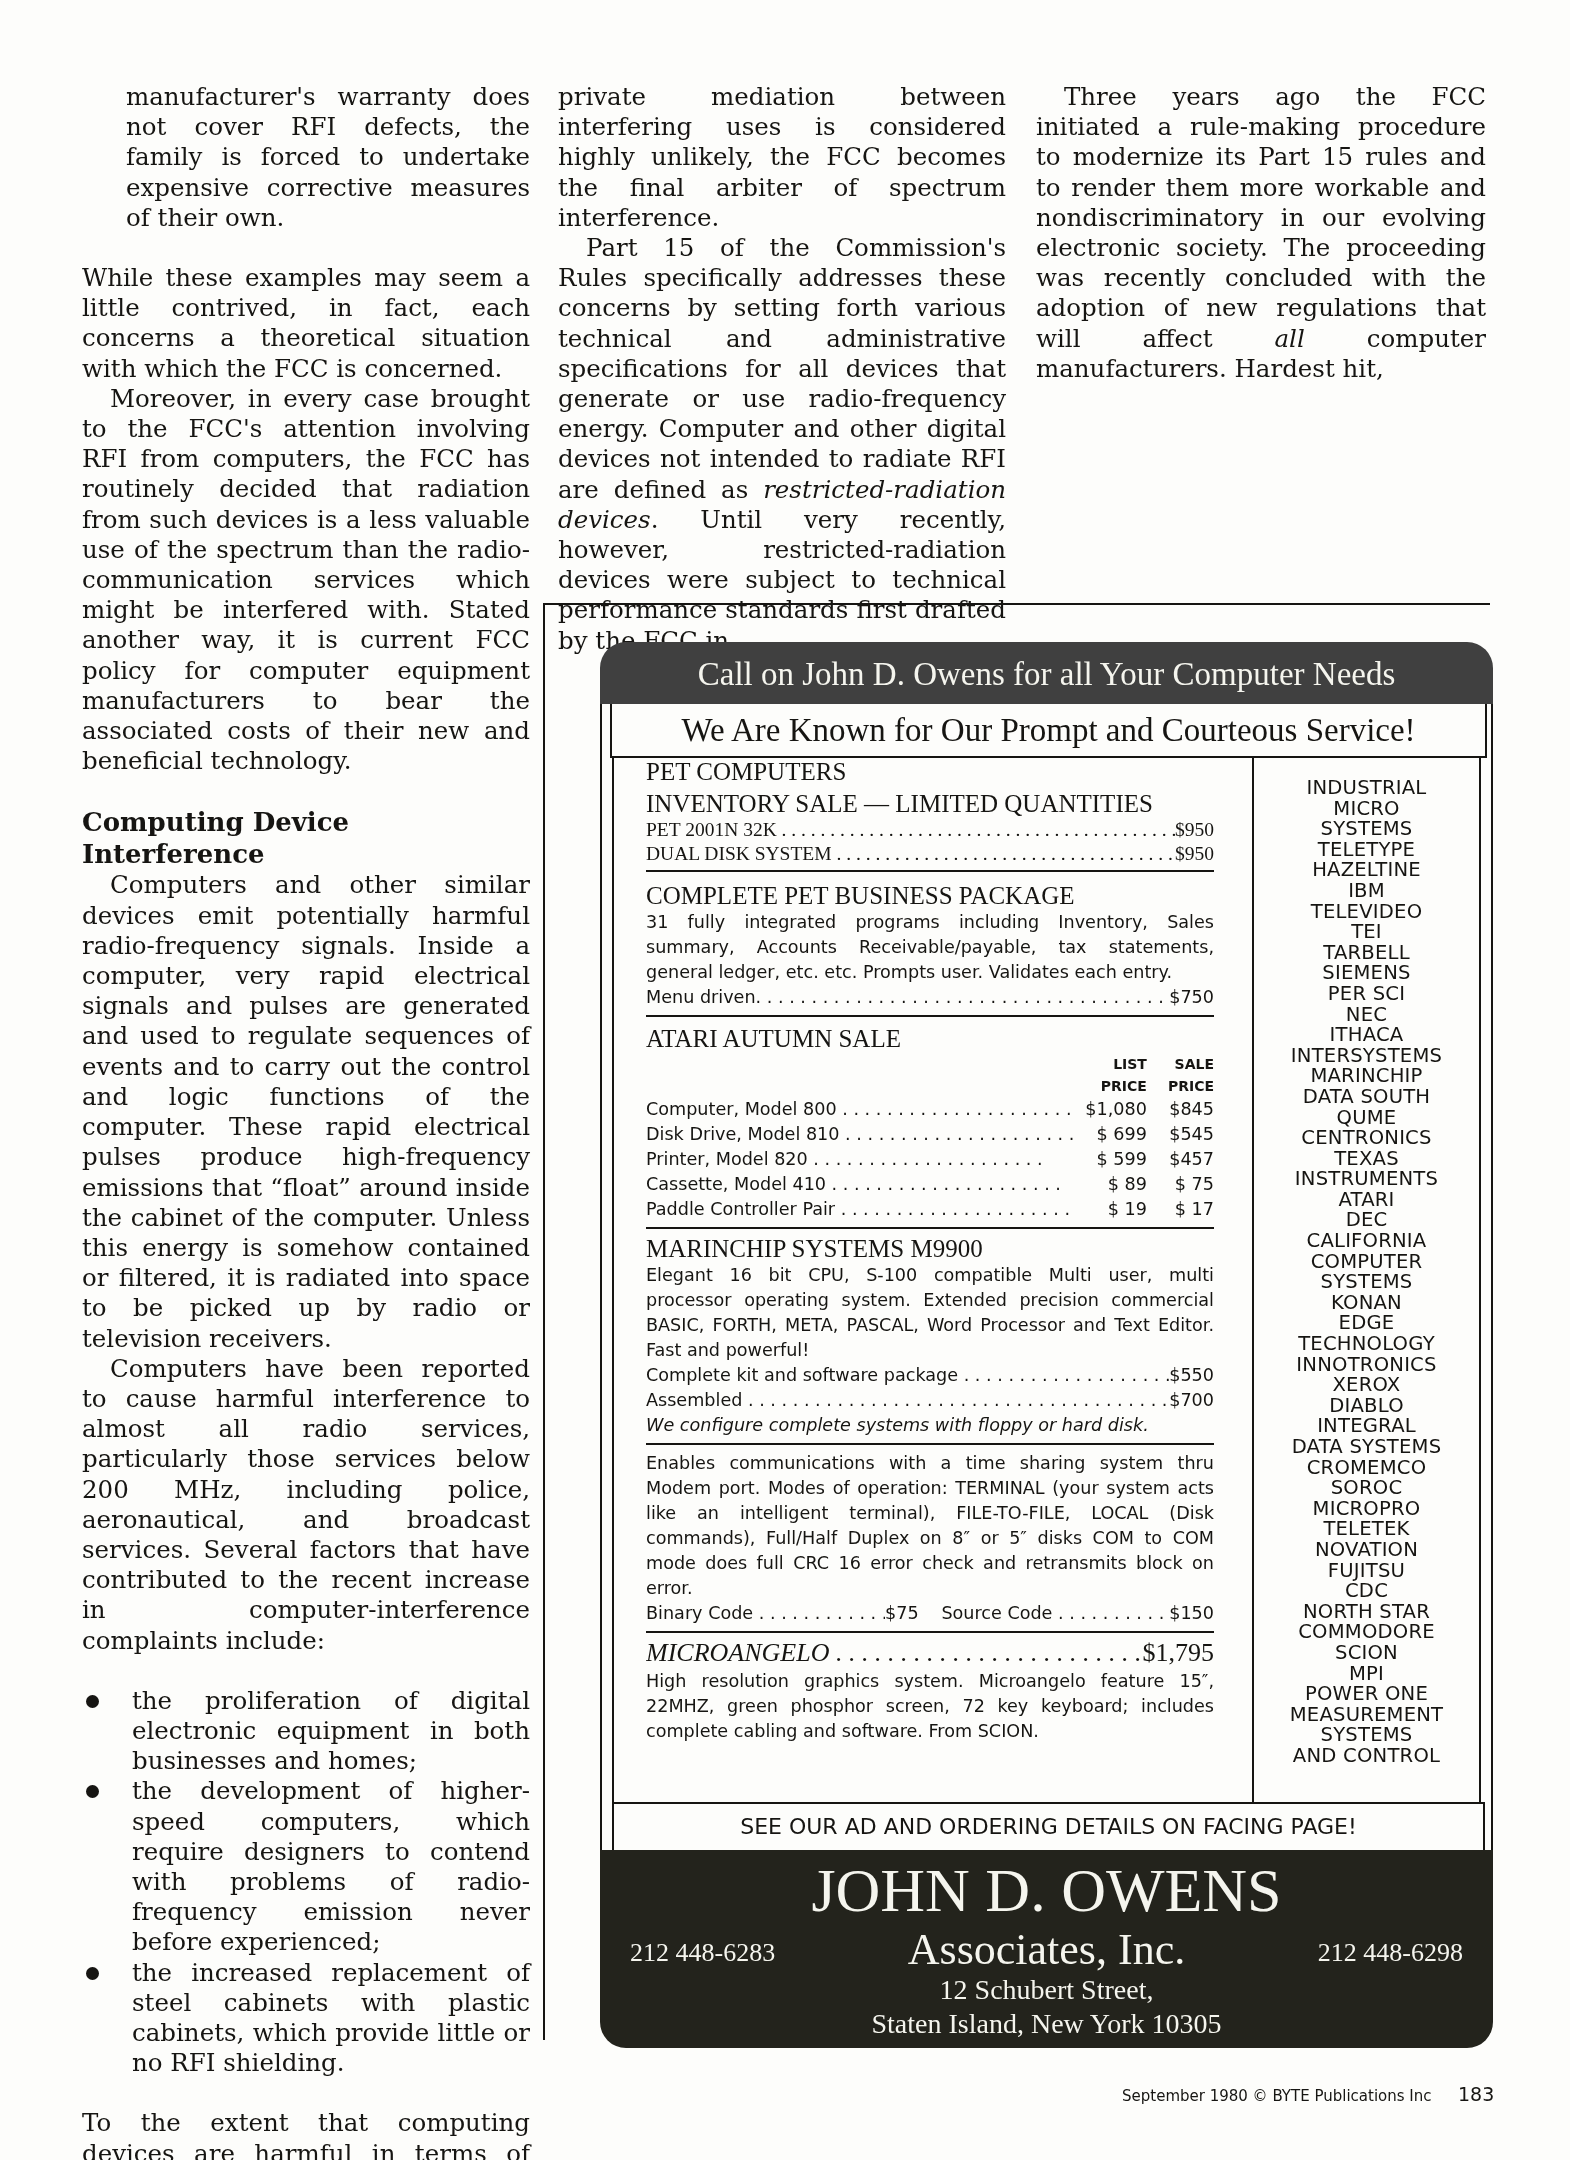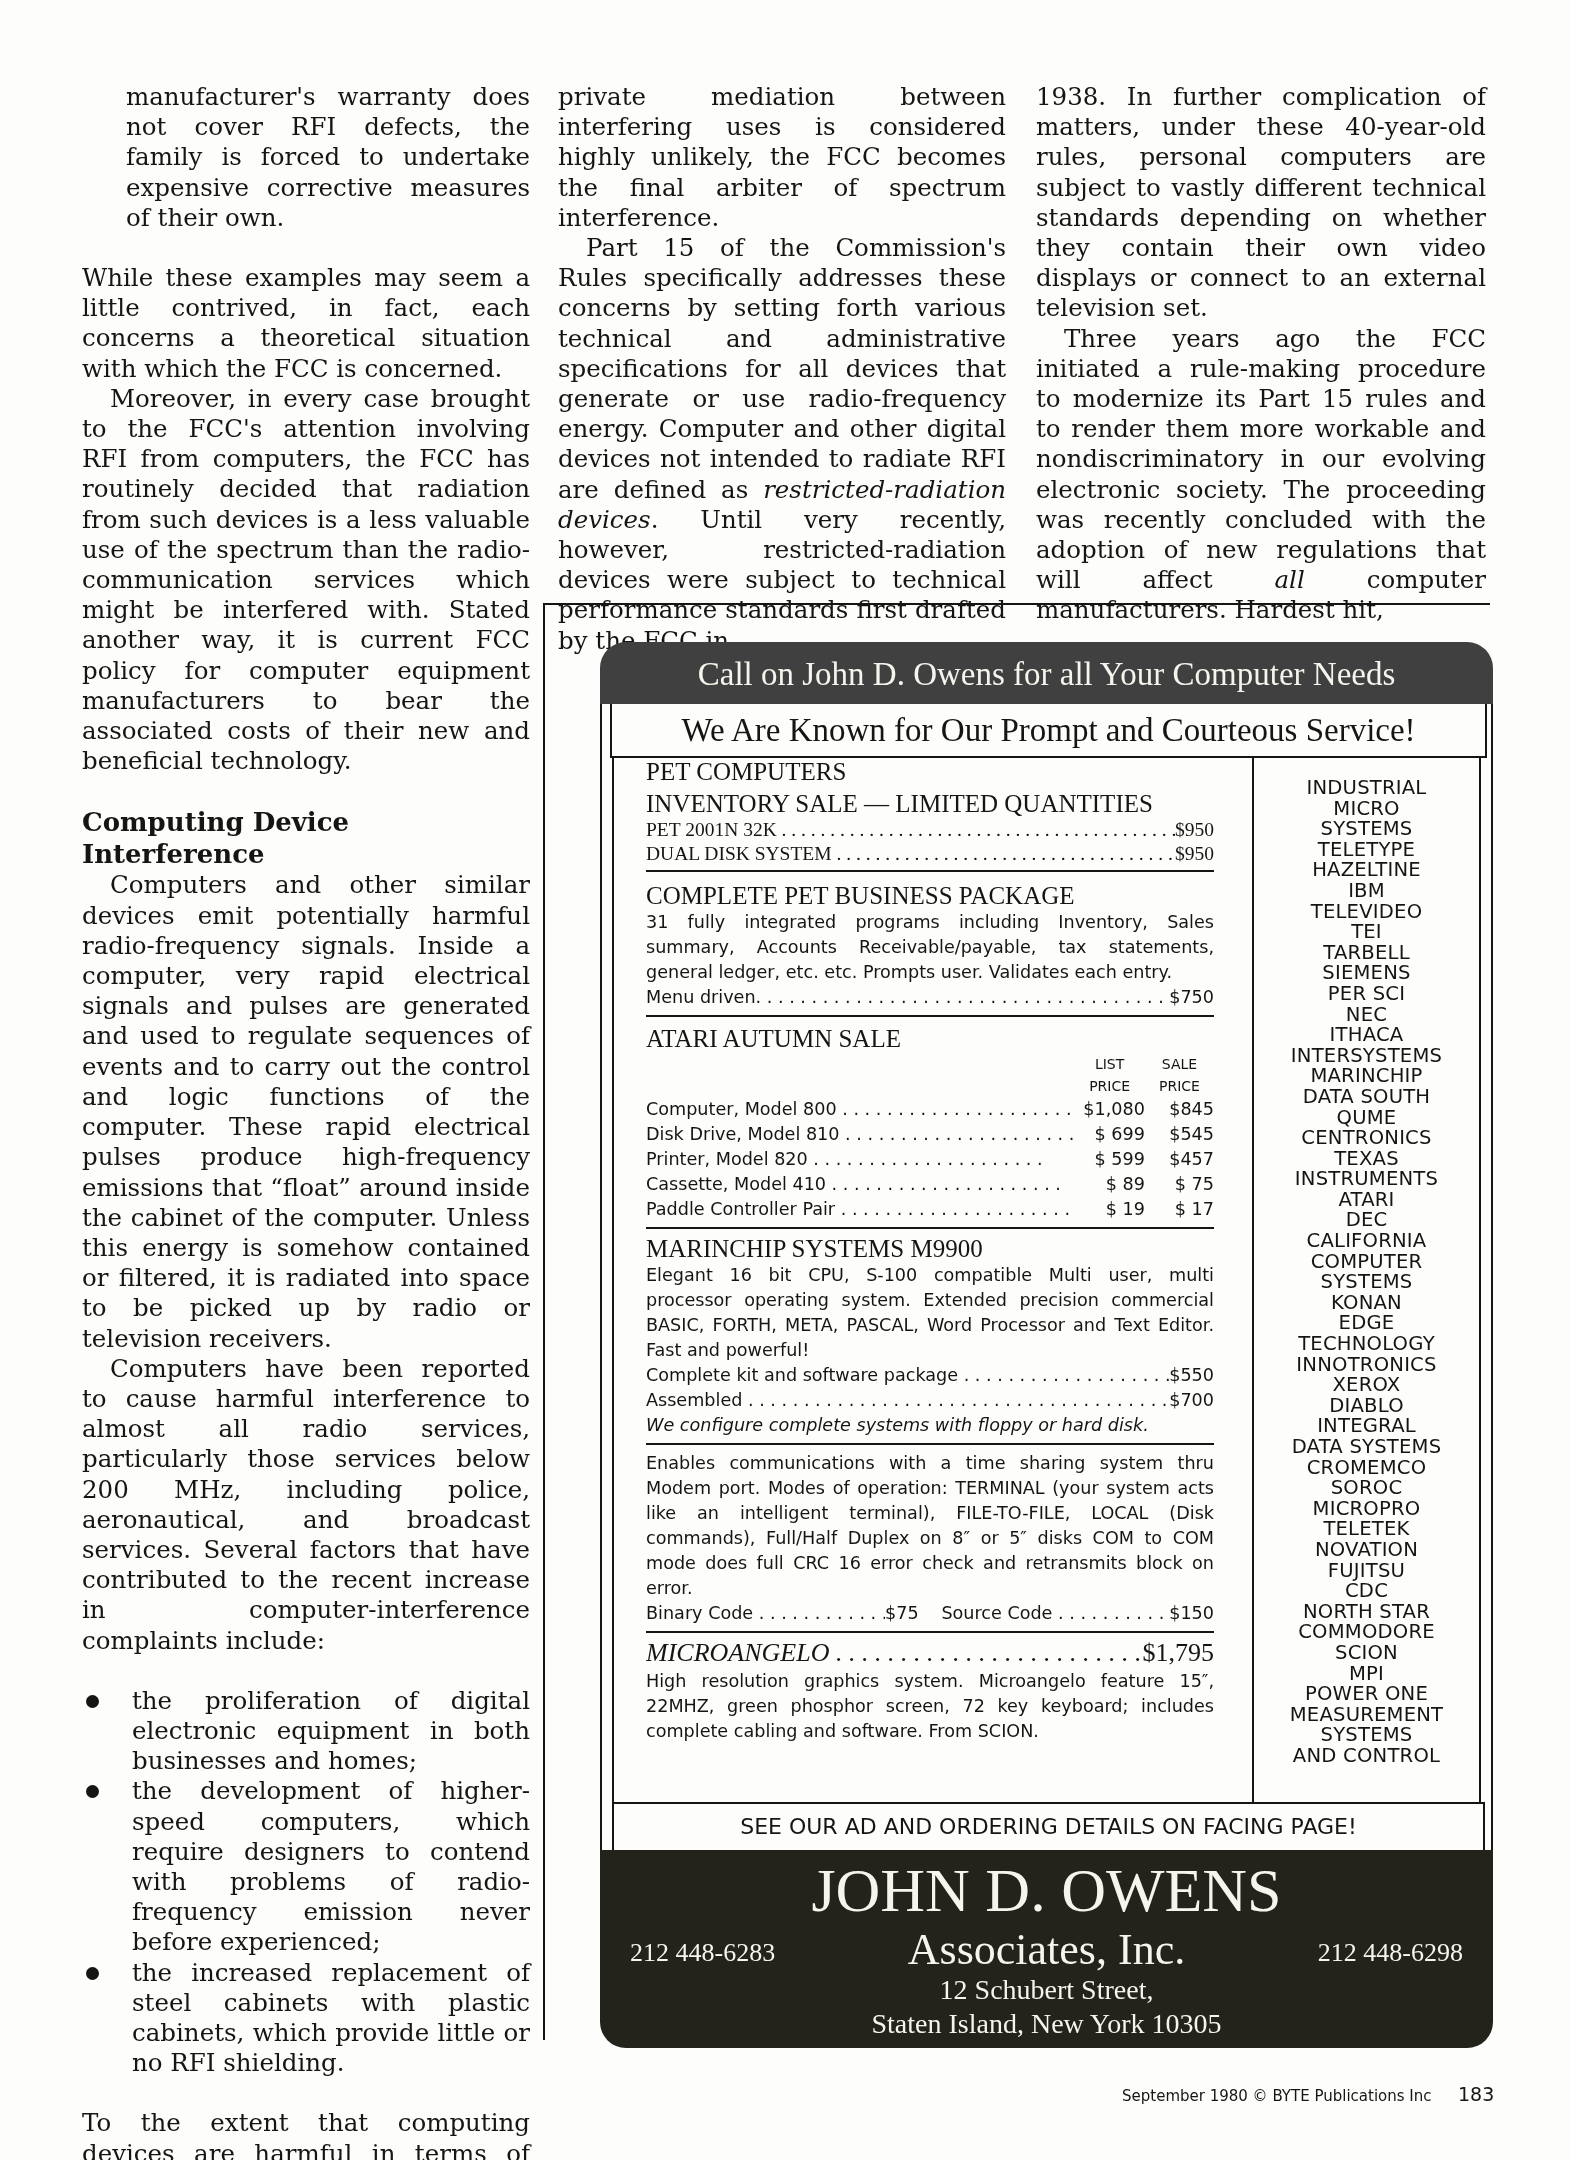--- a/index.html
+++ b/index.html
@@ -36,21 +36,21 @@
   .sec { border-bottom:2px solid #161512; padding-bottom:5px; }
   .sec-title { font-size:25px; line-height:28px; }
   .desc { font-family:"DejaVu Sans", sans-serif; font-size:17.6px; line-height:25px; text-align:justify; }
   .row { display:flex; justify-content:space-between; font-size:19.5px; line-height:23.5px; white-space:nowrap; }
   .row .lead { flex:1; overflow:hidden; }
   .row .lead::after { content:" . . . . . . . . . . . . . . . . . . . . . . . . . . . . . . . . . . . . . . . . . . . . . . . . . . . . . . ."; }
   .drow { display:flex; justify-content:space-between; font-family:"DejaVu Sans", sans-serif; font-size:17.6px; line-height:25px; white-space:nowrap; }
   .drow .lead { flex:1; overflow:hidden; }
   .drow .lead::after { content:" . . . . . . . . . . . . . . . . . . . . . . . . . . . . . . . . . . . . . . . . . . . . . . . . . . . . . . . . . . . . ."; }
   .atari-table { width:100%; border-collapse:collapse; font-family:"DejaVu Sans", sans-serif; font-size:17.6px; line-height:25px; }
-  .atari-table th { font-weight:normal; font-size:14px; text-align:center; padding:0; line-height:22px; }
+  .atari-table th { font-weight:bold; font-size:14px; text-align:right; padding:0; line-height:22px; }
   .atari-table td { padding:0; white-space:nowrap; }
   .atari-table td.item { width:340px; overflow:hidden;margin-top:16px; }
   .atari-table td.num { text-align:right; }
   .dotwrap { display:flex; }
   .dotwrap .lead { flex:1; overflow:hidden; white-space:nowrap; }
   .dotwrap .lead::after { content:" . . . . . . . . . . . . . . . . . . . . ."; }
   .two-price { display:flex; justify-content:space-between; font-family:"DejaVu Sans", sans-serif; font-size:17.6px; line-height:25px; white-space:nowrap; }
   .two-price .half { display:flex; width:48%; }
   .two-price .lead { flex:1; overflow:hidden; }
   .two-price .lead::after { content:" . . . . . . . . . . . . . . . . . . . . ."; }
@@ -91,21 +91,20 @@
   <div class="gap"></div>
   <p>To the extent that computing devices are harmful in terms of their potential for generating RFI, and because</p>
 </div>
 
 <div class="col col2">
   <p>private mediation between interfering uses is considered highly unlikely, the FCC becomes the final arbiter of spectrum interference.</p>
   <p class="indent"><span>Part 15 of the Commission's Rules specifically addresses these concerns by setting forth various technical and administrative specifications for all devices that generate or use radio-frequency energy. Computer and other digital devices not intended to radiate RFI are defined as </span><em>restricted-radiation devices</em><span>. Until very recently, however, restricted-radiation devices were subject to technical performance standards first drafted by the FCC in</span></p>
 </div>
 
 <div class="col col3">
-  <p>1938. In further complication of matters, under these 40-year-old rules, personal computers are subject to vastly different technical standards depending on whether they contain their own video displays or connect to an external television set.</p>
   <p class="indent"><span>Three years ago the FCC initiated a rule-making procedure to modernize its Part 15 rules and to render them more workable and nondiscriminatory in our evolving electronic society. The proceeding was recently concluded with the adoption of new regulations that will affect </span><em>all</em><span> computer manufacturers. Hardest hit,</span></p>
 </div>
 
 <div class="frame-top"></div>
 <div class="frame-left"></div>
 
 <div class="ad">
   <div class="ad-head">Call on John D. Owens for all Your Computer Needs</div>
   <div class="ad-body">
     <div class="ad-tag">We Are Known for Our Prompt and Courteous Service!</div>

